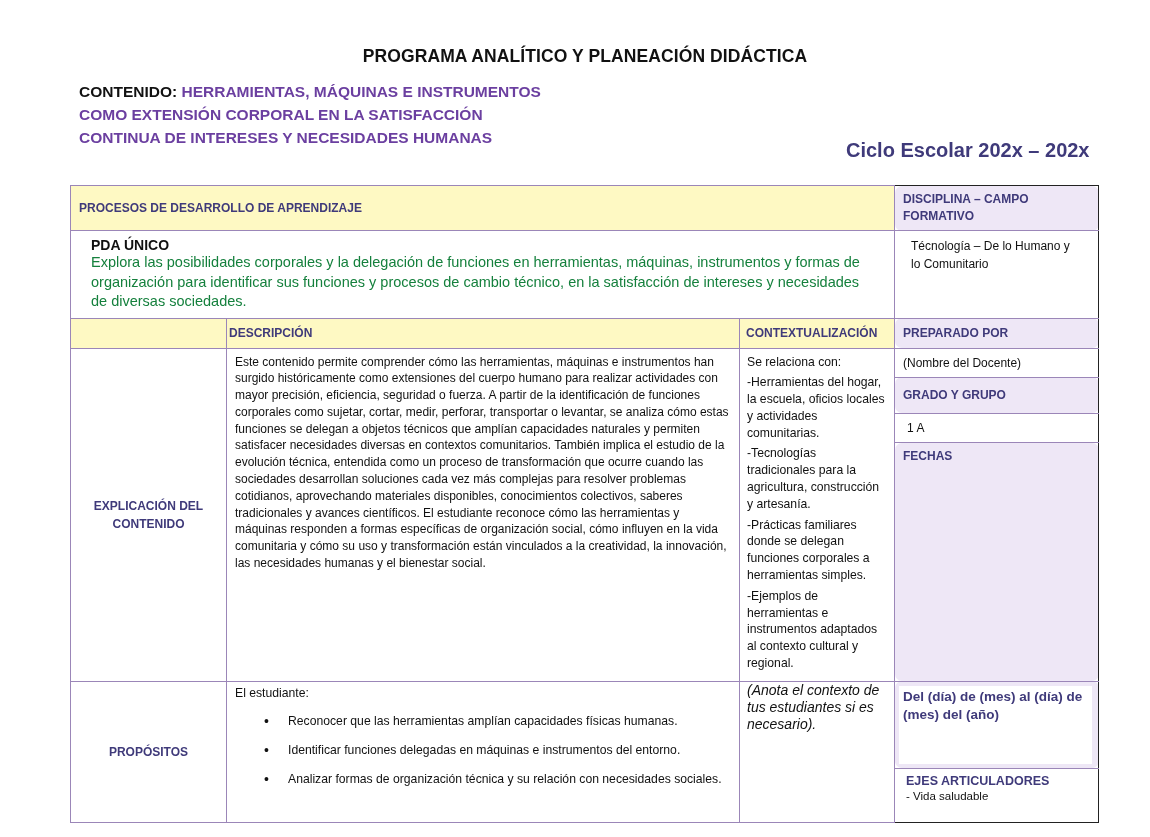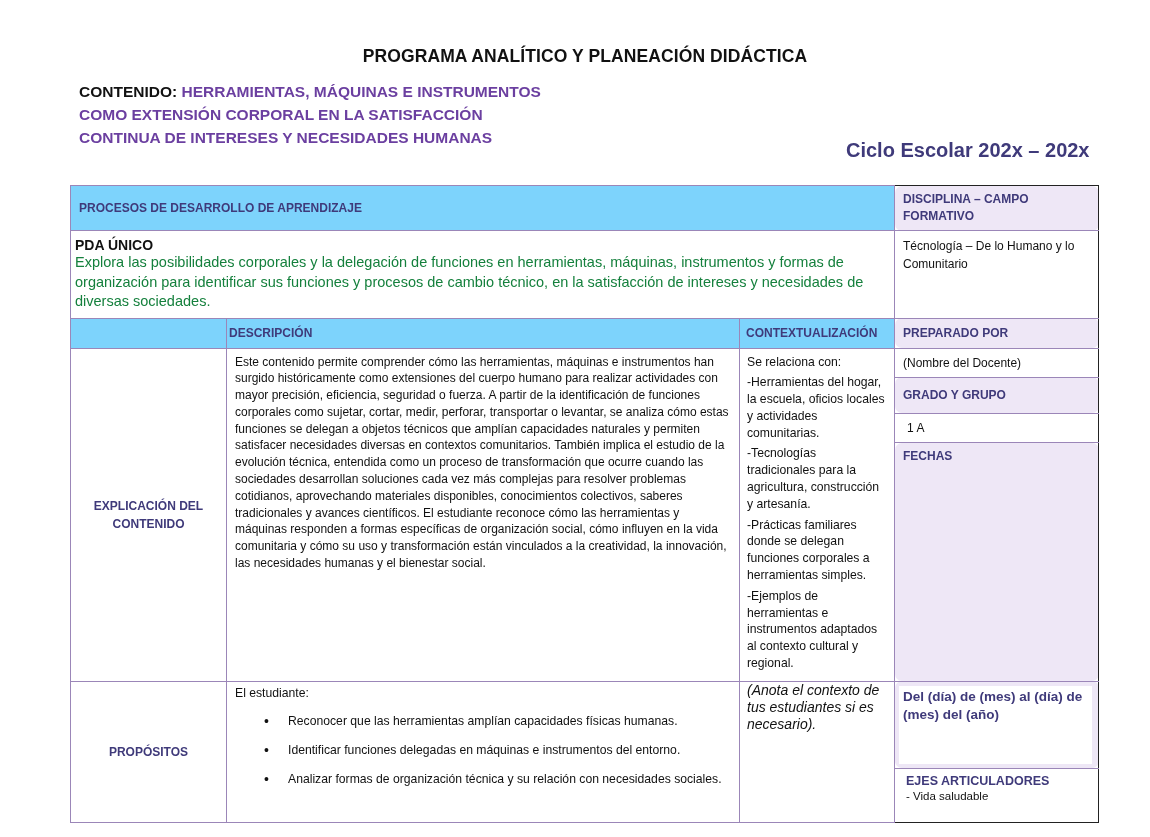--- a/index.html
+++ b/index.html
@@ -9,27 +9,27 @@
   .title { position: absolute; left: 0; width: 1170px; top: 46px; text-align: center; font-weight: bold; font-size: 17.5px; color: #111; letter-spacing: 0.1px; }
 
   .contenido { position: absolute; left: 79px; top: 80px; width: 470px; font-weight: bold; font-size: 15.5px; line-height: 23px; }
   .contenido .lbl { color: #111; }
   .contenido .val { color: #6b3fa0; }
 
   .ciclo { position: absolute; left: 834px; top: 139px; font-weight: bold; font-size: 20px; color: #3f3a7a; margin-left: 12px; }
 
   table.main { position: absolute; left: 70px; top: 185px; width: 1028px; border-collapse: collapse; table-layout: fixed; }
   table.main td { border: 1px solid #9b86b8; vertical-align: top; font-size: 12px; }
-  td.hdr-blue { background: #7dd3fc; color: #3f3a7a; font-weight: bold; font-size: 12.5px; }
+  td.hdr-blue { background: #fef9c3; color: #3f3a7a; font-weight: bold; font-size: 12.5px; }
   td.hdr-lav { background: #eee7f6; color: #3f3a7a; font-weight: bold; font-size: 12.5px; }
   td.right-col { border-left: 1.5px solid #222 !important; border-right: 1.5px solid #222 !important; }
   td.rtop { border-top: 1.5px solid #222 !important; border-radius: 7px; }
   td.rbot { border-bottom: 1.5px solid #222 !important; }
 
-  .pad { padding: 6px 4px; }
+  .pad { padding: 6px 20px; }
   .pda-title { font-weight: bold; font-size: 14px; color: #111; }
   .pda-text { font-size: 14.5px; line-height: 19.5px; color: #15803d; }
 
   .side-label { color: #3f3a7a; font-weight: bold; font-size: 12px; text-align: center; vertical-align: middle !important; line-height: 18px; }
 
   .desc { font-size: 12.2px; line-height: 16.8px; color: #111; padding: 5px 8px; margin-top: 12px; }
   .ctx p { font-size: 12.2px; line-height: 16.8px; margin-bottom: 4px; }
   .ctx { padding: 5px 7px; }
 
   .right-val { font-size: 13.5px; color: #111; line-height: 18px; }
@@ -62,21 +62,21 @@
   <tbody>
       <tr style="height:43px">
     <td colspan="3" class="hdr-blue" style="vertical-align:middle;padding:0 8px;">PROCESOS DE DESARROLLO DE APRENDIZAJE</td>
     <td class="hdr-lav right-col rtop" style="padding:5px 8px;line-height:17px;">DISCIPLINA – CAMPO FORMATIVO</td>
   </tr>
   <tr style="height:84px">
     <td colspan="3" class="pad">
       <div class="pda-title">PDA ÚNICO</div>
       <div class="pda-text">Explora las posibilidades corporales y la delegación de funciones en herramientas, máquinas, instrumentos y formas de organización para identificar sus funciones y procesos de cambio técnico, en la satisfacción de intereses y necesidades de diversas sociedades.</div>
     </td>
-    <td class="right-col right-val" style="padding:6px 8px;">Técnología – De lo Humano y lo Comunitario</td>
+    <td class="right-col right-val" style="padding:6px 16px;">Técnología – De lo Humano y lo Comunitario</td>
   </tr>
   <tr style="height:30px">
     <td class="hdr-blue"></td>
     <td class="hdr-blue" style="vertical-align:middle;padding:0 2px;">DESCRIPCIÓN</td>
     <td class="hdr-blue" style="vertical-align:middle;padding:0 6px;">CONTEXTUALIZACIÓN</td>
     <td class="hdr-lav right-col rtop" style="vertical-align:middle;padding:0 8px;">PREPARADO POR</td>
   </tr>
   <tr style="height:29px">
     <td rowspan="4" class="side-label">EXPLICACIÓN DEL CONTENIDO</td>
     <td rowspan="4" class="desc">Este contenido permite comprender cómo las herramientas, máquinas e instrumentos han surgido históricamente como extensiones del cuerpo humano para realizar actividades con mayor precisión, eficiencia, seguridad o fuerza. A partir de la identificación de funciones corporales como sujetar, cortar, medir, perforar, transportar o levantar, se analiza cómo estas funciones se delegan a objetos técnicos que amplían capacidades naturales y permiten satisfacer necesidades diversas en contextos comunitarios. También implica el estudio de la evolución técnica, entendida como un proceso de transformación que ocurre cuando las sociedades desarrollan soluciones cada vez más complejas para resolver problemas cotidianos, aprovechando materiales disponibles, conocimientos colectivos, saberes tradicionales y avances científicos. El estudiante reconoce cómo las herramientas y máquinas responden a formas específicas de organización social, cómo influyen en la vida comunitaria y cómo su uso y transformación están vinculados a la creatividad, la innovación, las necesidades humanas y el bienestar social.</td>

